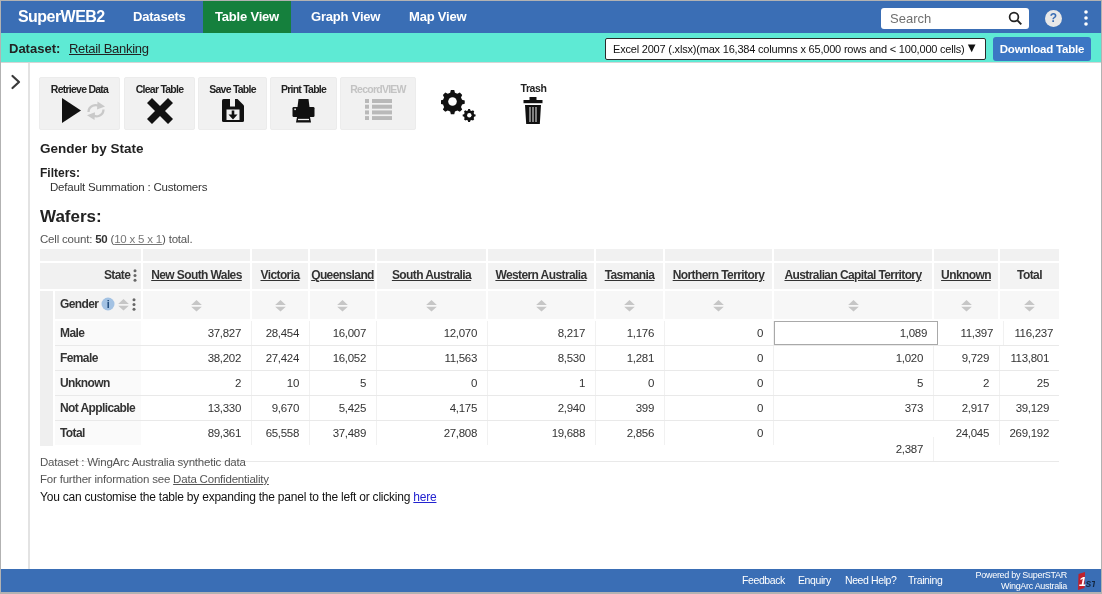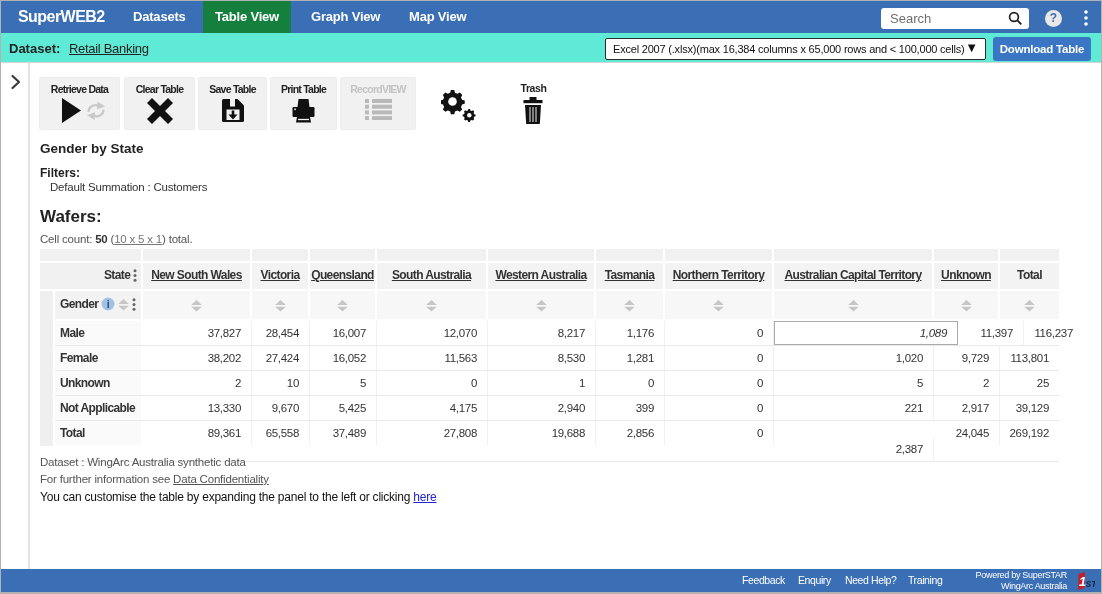--- a/index.html
+++ b/index.html
@@ -254,21 +254,21 @@
       <div class="wsep" style="margin-left:15px"></div>
       <div class="row" style="margin-left:15px">
         <div class="rl" style="width:88px;">Male</div>
         <div class="dc" style="width:109px;">37,827</div>
         <div class="dc" style="width:58px;">28,454</div>
         <div class="dc" style="width:67px;">16,007</div>
         <div class="dc" style="width:111px;">12,070</div>
         <div class="dc" style="width:108px;">8,217</div>
         <div class="dc" style="width:69px;">1,176</div>
         <div class="dc" style="width:109px;">0</div>
-        <div class="dc sel" style="width:184px;font-style:italic;">1,089</div>
+        <div class="dc sel" style="width:164px;">1,089</div>
         <div class="dc" style="width:66px;">11,397</div>
         <div class="dc" style="width:59px;border-right:none;">116,237</div>
       </div>
       <div class="rsep" style="margin-left:15px"></div>
       <div class="row" style="margin-left:15px">
         <div class="rl" style="width:88px;">Female</div>
         <div class="dc" style="width:109px;">38,202</div>
         <div class="dc" style="width:58px;">27,424</div>
         <div class="dc" style="width:67px;">16,052</div>
         <div class="dc" style="width:111px;">11,563</div>
@@ -296,21 +296,21 @@
       <div class="rsep" style="margin-left:15px"></div>
       <div class="row" style="margin-left:15px">
         <div class="rl" style="width:88px;">Not Applicable</div>
         <div class="dc" style="width:109px;">13,330</div>
         <div class="dc" style="width:58px;">9,670</div>
         <div class="dc" style="width:67px;">5,425</div>
         <div class="dc" style="width:111px;">4,175</div>
         <div class="dc" style="width:108px;">2,940</div>
         <div class="dc" style="width:69px;">399</div>
         <div class="dc" style="width:109px;">0</div>
-        <div class="dc" style="width:160px;">221</div>
+        <div class="dc" style="width:160px;">373</div>
         <div class="dc" style="width:66px;">2,917</div>
         <div class="dc" style="width:59px;border-right:none;">39,129</div>
       </div>
       <div class="rsep" style="margin-left:15px"></div>
       <div class="row" style="margin-left:15px">
         <div class="rl" style="width:88px;">Total</div>
         <div class="dc" style="width:109px;">89,361</div>
         <div class="dc" style="width:58px;">65,558</div>
         <div class="dc" style="width:67px;">37,489</div>
         <div class="dc" style="width:111px;">27,808</div>

